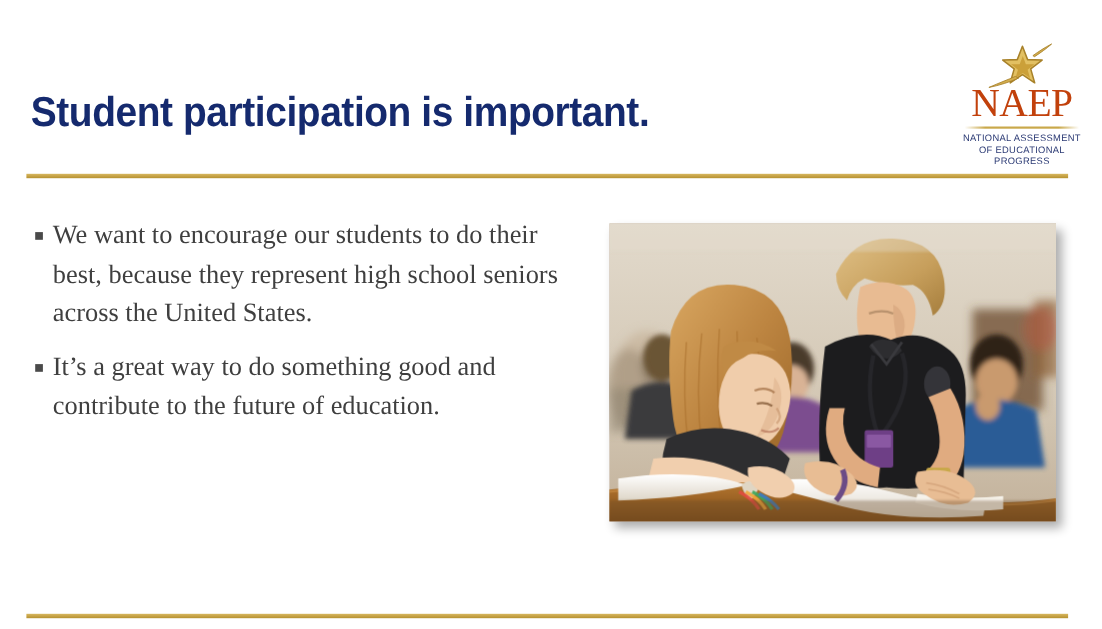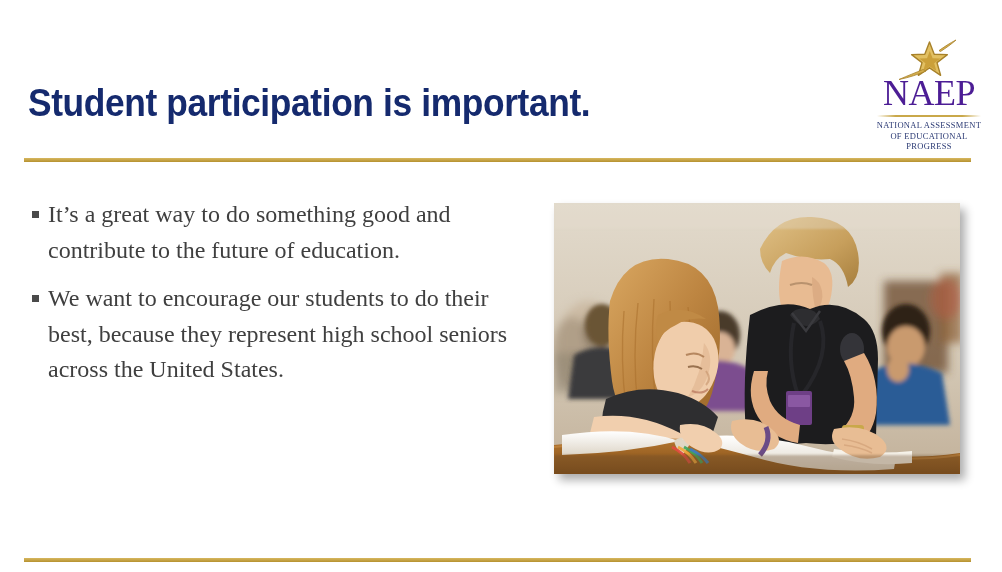--- a/index.html
+++ b/index.html
@@ -74,36 +74,36 @@
     position: absolute;
     left: 50%;
     top: 0;
     transform: translateX(-50%);
   }
   .naep-word {
     font-family: "Liberation Serif", serif;
     font-size: 36px;
     line-height: 36px;
     font-weight: normal;
-    color: #4c1d95;
+    color: #c2410c;
     letter-spacing: -0.5px;
     margin-top: -4px;
     position: relative;
     z-index: 1;
   }
   .naep-underline {
     width: 104px;
     height: 2px;
     margin: 4px auto 3px auto;
     background: linear-gradient(to right,
                 rgba(201,168,74,0) 0%, #c9a84a 18%,
                 #c9a84a 82%, rgba(201,168,74,0) 100%);
   }
   .naep-sub {
-    font-family: Liberation Serif, serif;
+    font-family: Liberation Sans, sans-serif;
     font-size: 8.5px;
     line-height: 10.5px;
     color: #2b3a74;
     letter-spacing: 0.3px;
   }
 
   
   .bullets {
     position: absolute;
     left: 30px;
@@ -177,25 +177,25 @@
     <div class="naep-word">NAEP</div>
     <div class="naep-underline"></div>
     <div class="naep-sub">NATIONAL ASSESSMENT</div>
     <div class="naep-sub">OF EDUCATIONAL</div>
     <div class="naep-sub">PROGRESS</div>
   </div>
 
   <div class="bullets">
     <div class="bullet">
       <span class="bullet-marker"></span>
-      <span>It’s a great way to do something good and contribute to the future of education.</span>
+      <span>We want to encourage our students to do their best, because they represent high school seniors across the United States.</span>
     </div>
     <div class="bullet">
       <span class="bullet-marker"></span>
-      <span>We want to encourage our students to do their best, because they represent high school seniors across the United States.</span>
+      <span>It’s a great way to do something good and contribute to the future of education.</span>
     </div>
   </div>
 
   <div class="photo-frame">
     <div class="photo-inner">
       <svg class="photo-svg" viewBox="0 0 406 271" preserveAspectRatio="none">
         <defs>
           <linearGradient id="wall" x1="0" y1="0" x2="0" y2="1">
             <stop offset="0%" stop-color="#e2dacc"></stop>
             <stop offset="60%" stop-color="#d3c7b4"></stop>

